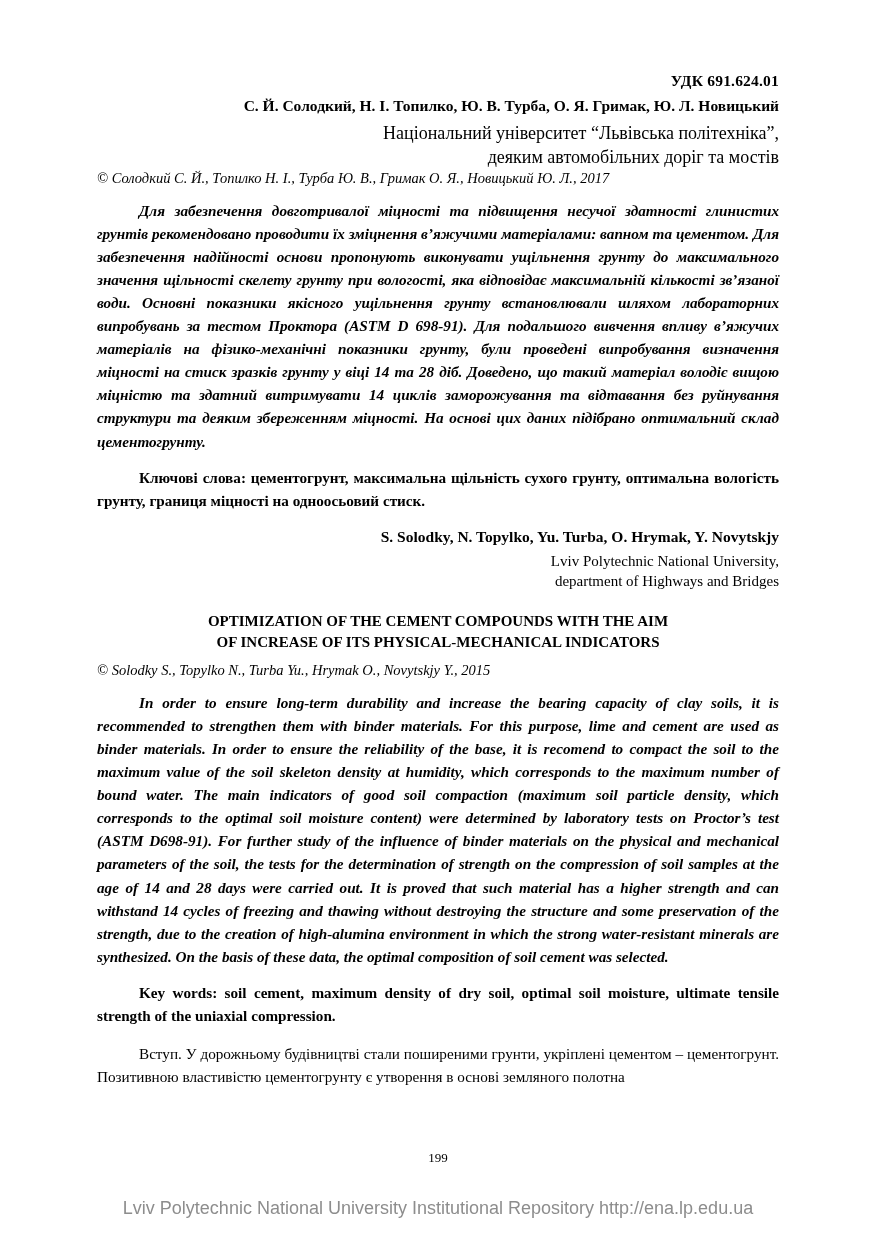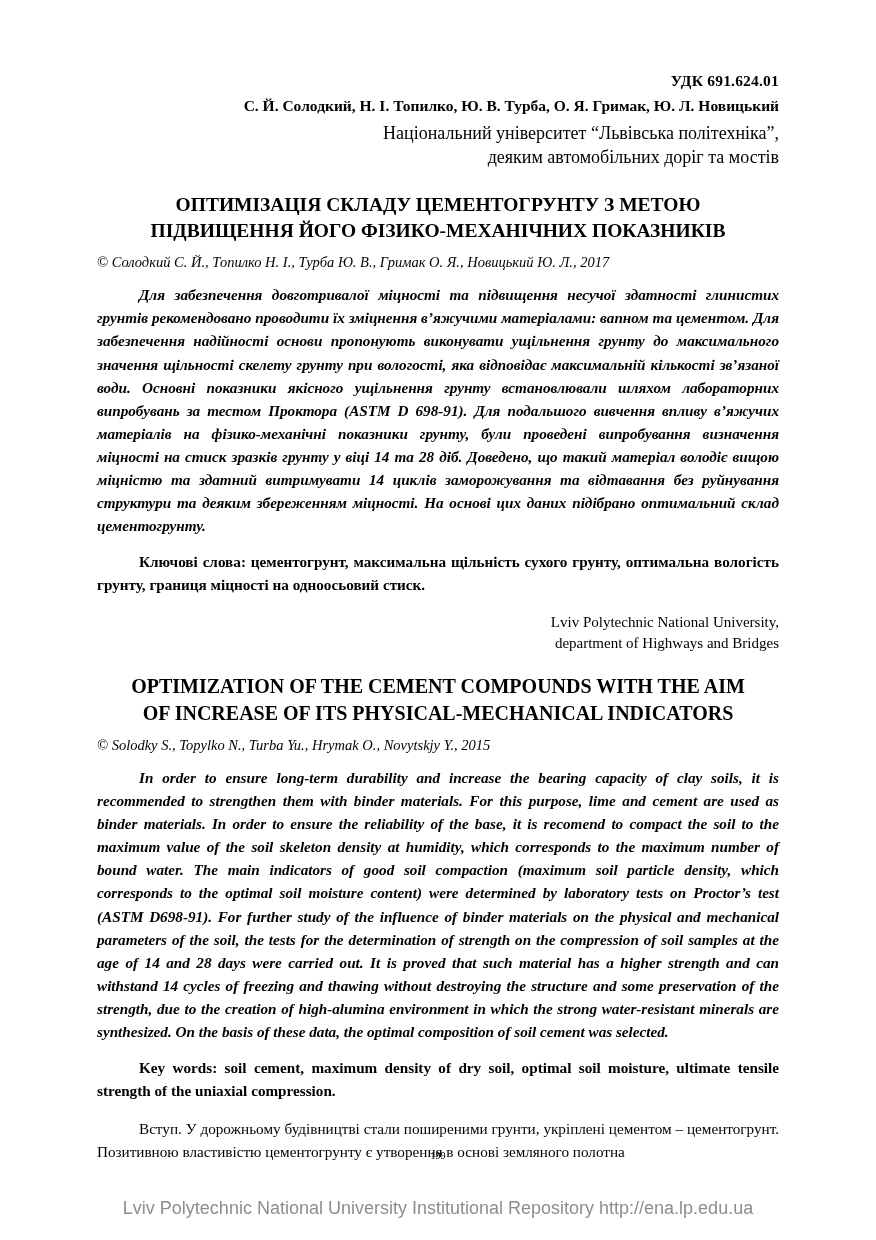--- a/index.html
+++ b/index.html
@@ -79,39 +79,39 @@
     margin-bottom: 5px;
   }
   .affil-en {
     text-align: right;
     font-size: 15px;
     line-height: 1.35;
   }
   .title-en {
     text-align: center;
     font-weight: bold;
-    font-size: 20px;
+    font-size: 15px;
     line-height: 1.35;
     margin-top: 20px;
     margin-bottom: 10px;
   }
   p.body-text {
     text-align: justify;
     font-size: 15.2px;
     line-height: 1.5;
     text-indent: 42px;
     margin: 0;
   }
   .page-number {
     position: absolute;
     left: 0;
     right: 0;
     top: 1150px;
     text-align: center;
-    font-size: 10px;
+    font-size: 13px;
   }
   .footer-repo {
     position: absolute;
     left: 0;
     right: 0;
     top: 1198px;
     text-align: center;
     font-family: "Liberation Sans", sans-serif;
     font-size: 18px;
     color: #8d8d8d;
@@ -128,31 +128,28 @@
 
     <div class="udc">УДК 691.624.01</div>
 
     <div class="authors-line">С. Й. Солодкий, Н. І. Топилко, Ю. В. Турба, О. Я. Гримак, Ю. Л. Новицький</div>
 
     <div class="affil">
       <div>Національний університет “Львівська політехніка”,</div>
       <div>деяким автомобільних доріг та мостів</div>
     </div>
 
-    <div class="title-ua">
-      <div>ОПТИМІЗАЦІЯ СКЛАДУ ЦЕМЕНТОГРУНТУ З МЕТОЮ</div>
-      <div>ПІДВИЩЕННЯ ЙОГО ФІЗИКО-МЕХАНІЧНИХ ПОКАЗНИКІВ</div>
-    </div>
 
     <div class="copyright">© Солодкий С. Й., Топилко Н. І., Турба Ю. В., Гримак О. Я., Новицький Ю. Л., 2017</div>
 
     <p class="abstract">Для забезпечення довготривалої міцності та підвищення несучої здатності глинистих грунтів рекомендовано проводити їх зміцнення в’яжучими матеріалами: вапном та цементом. Для забезпечення надійності основи пропонують виконувати ущільнення грунту до максимального значення щільності скелету грунту при вологості, яка відповідає максимальній кількості зв’язаної води. Основні показники якісного ущільнення грунту встановлювали шляхом лабораторних випробувань за тестом Проктора (ASTM D 698-91). Для подальшого вивчення впливу в’яжучих матеріалів на фізико-механічні показники грунту, були проведені випробування визначення міцності на стиск зразків грунту у віці 14 та 28 діб. Доведено, що такий матеріал володіє вищою міцністю та здатний витримувати 14 циклів заморожування та відтавання без руйнування структури та деяким збереженням міцності. На основі цих даних підібрано оптимальний склад цементогрунту.</p>
 
     <p class="keywords">Ключові слова: цементогрунт, максимальна щільність сухого грунту, оптимальна вологість грунту, границя міцності на одноосьовий стиск.</p>
 
+    <div class="authors-en">S. Solodky, N. Topylko, Yu. Turba, O. Hrymak, Y. Novytskjy</div>
 
     <div class="affil-en">
       <div>Lviv Polytechnic National University,</div>
       <div>department of Highways and Bridges</div>
     </div>
 
     <div class="title-en">
       <div>OPTIMIZATION OF THE CEMENT COMPOUNDS WITH THE AIM</div>
       <div>OF INCREASE OF ITS PHYSICAL-MECHANICAL INDICATORS</div>
     </div>

